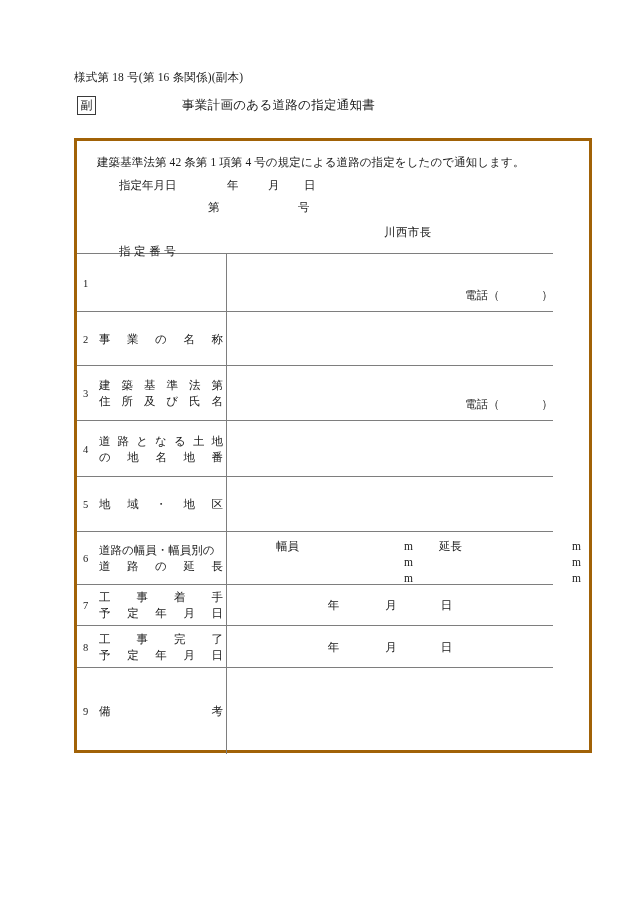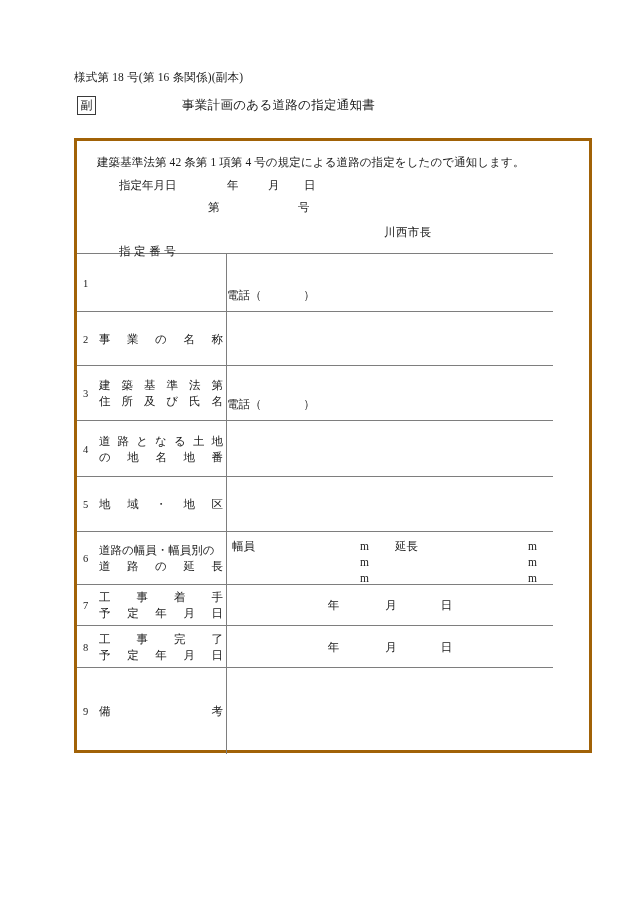--- a/index.html
+++ b/index.html
@@ -173,21 +173,21 @@
     text-align-last: left;
     letter-spacing: 0px;
   }
 
   
   .tel {
     position: absolute;
     left: 0;
     right: 0;
     bottom: 8px;
-    text-align: left;
+    text-align: right;
     font-size: 11.5px;
   }
   .tel .gap { display: inline-block; width: 42px; }
 
   .ymd-center {
     position: absolute;
     left: 0;
     right: 0;
     top: 50%;
     transform: translateY(-50%);
@@ -200,20 +200,21 @@
 
   .width-block {
     position: absolute;
     left: 0; right: 0; top: 6px;
     font-size: 11.5px;
   }
   .wl {
     position: relative;
     height: 16px;
     line-height: 16px;
+    margin-left: 44px;
   }
   .wl .w-label { position: absolute; left: 5px; }
   .wl .w-m1    { position: absolute; left: 133px; }
   .wl .w-ext   { position: absolute; left: 168px; }
   .wl .w-m2    { position: absolute; left: 301px; }
 
   
   .h1 { height: 58px; }
   .h2 { height: 54px; }
   .h3 { height: 55px; }

